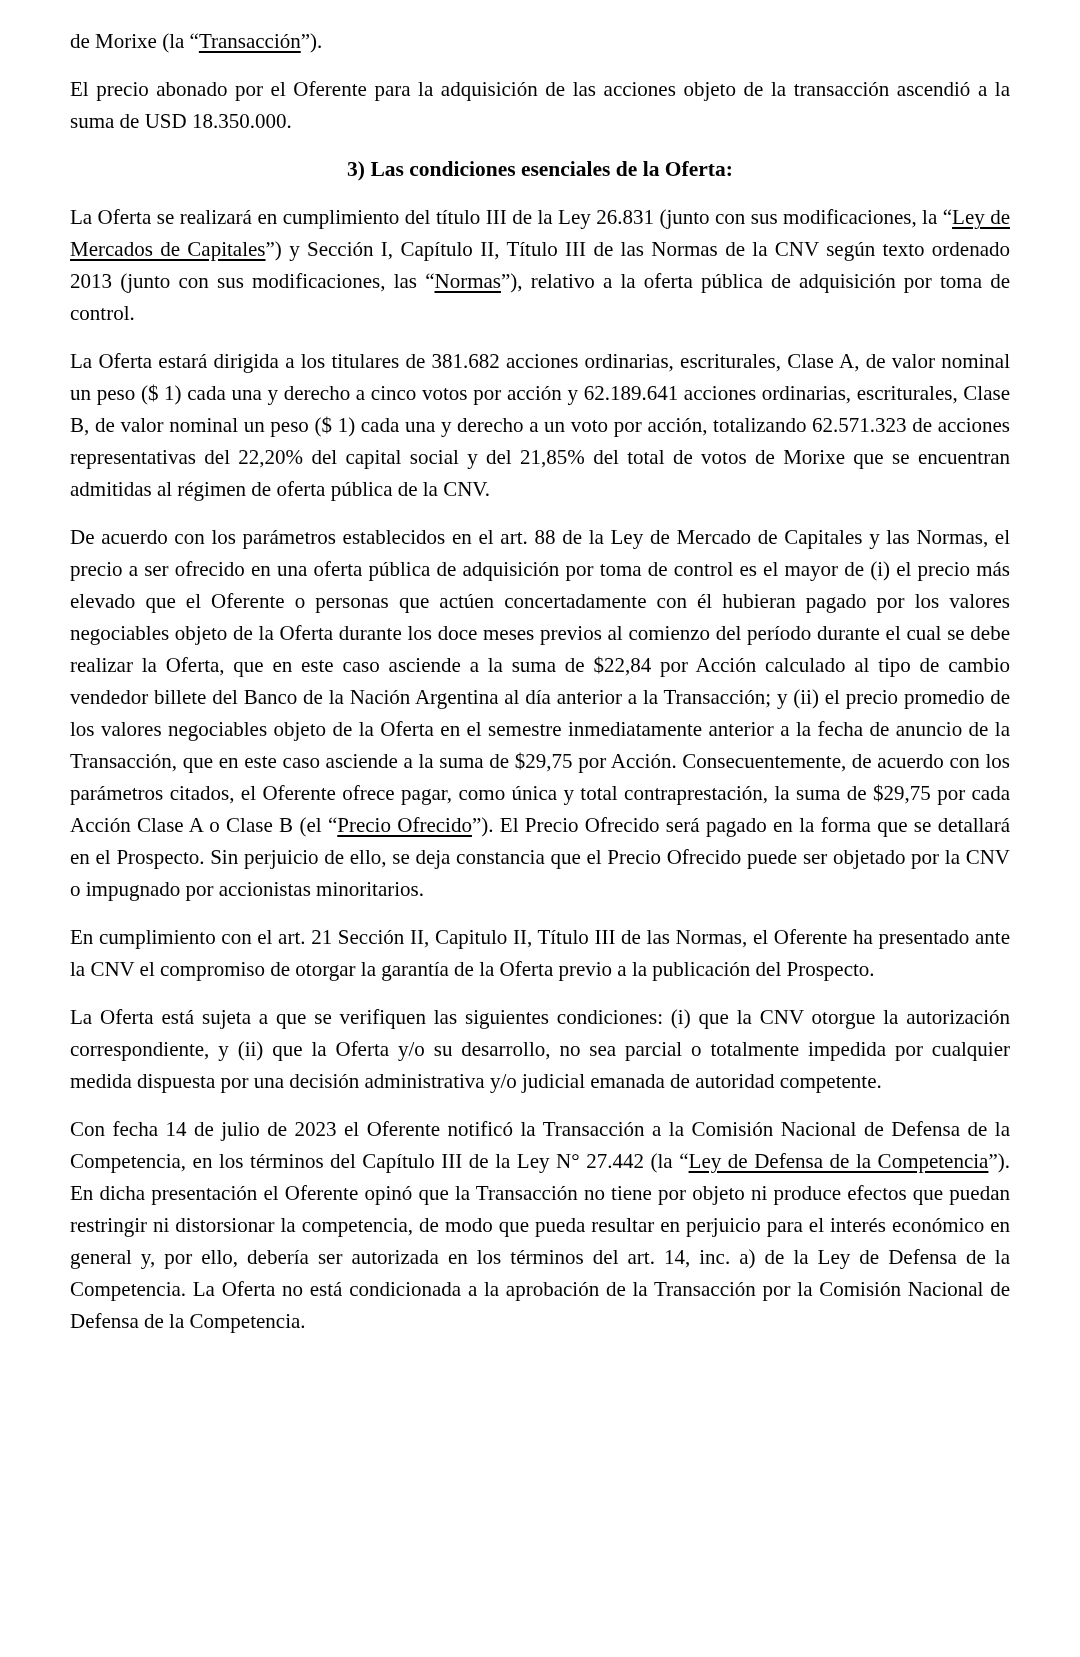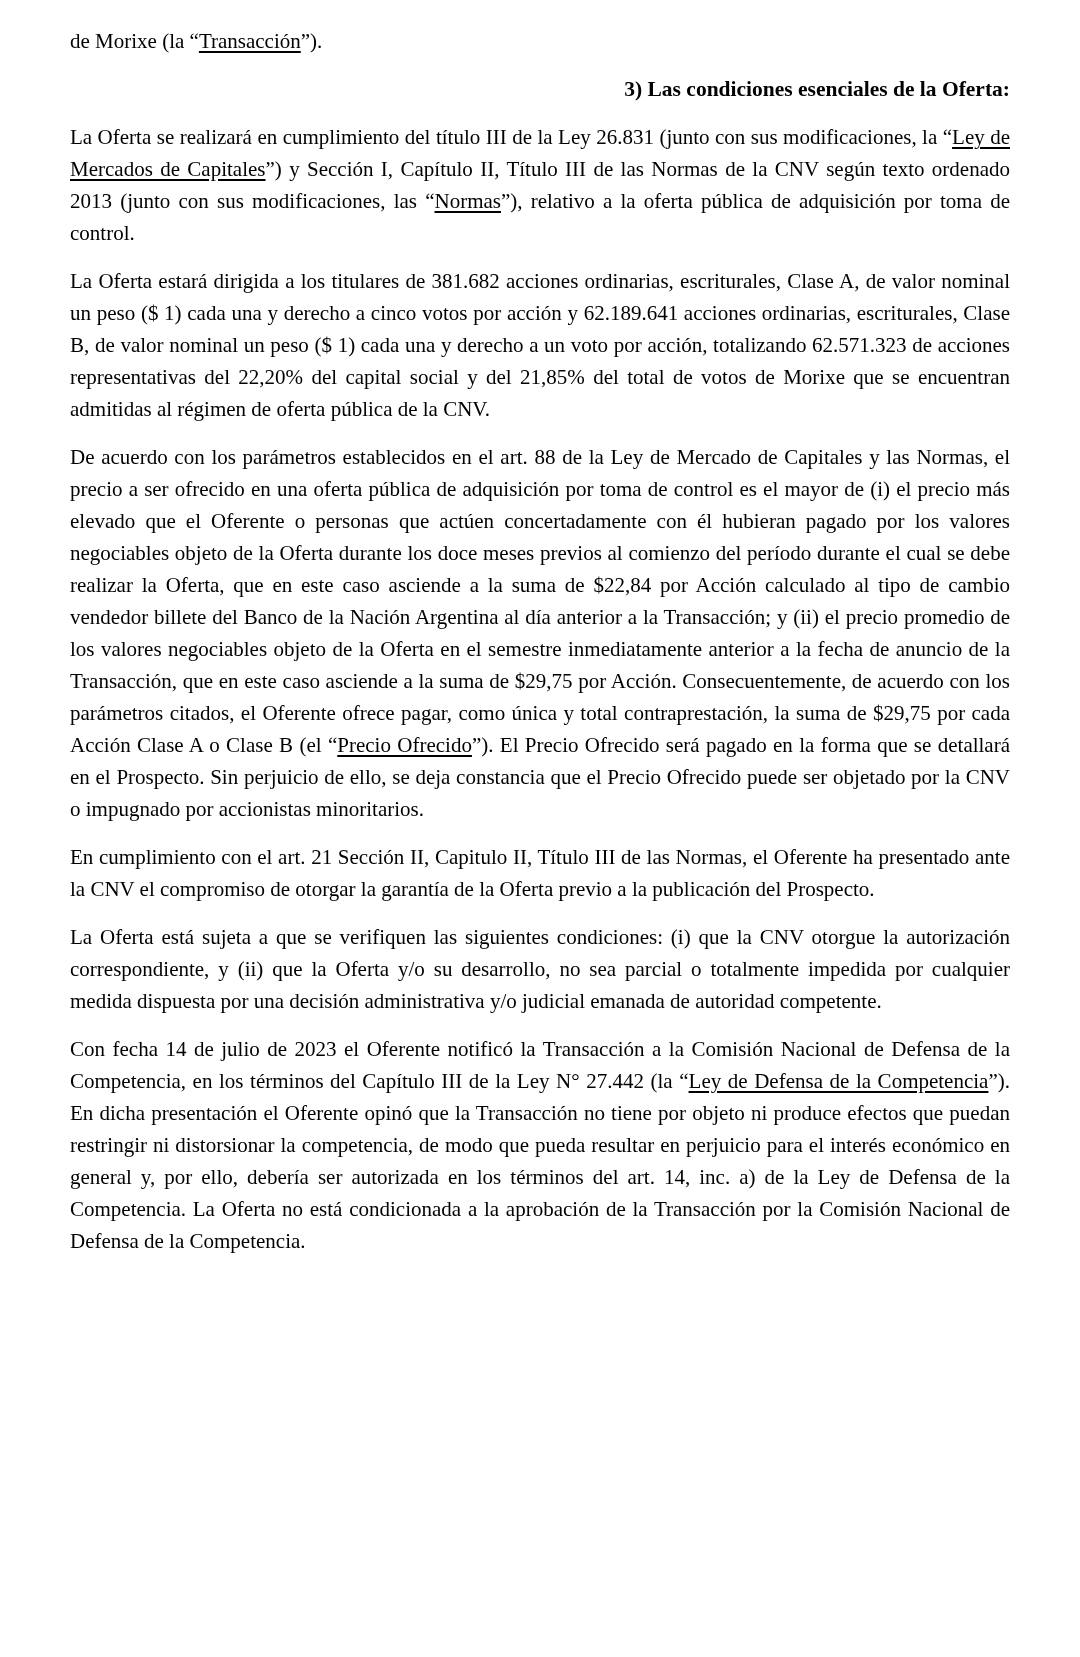--- a/index.html
+++ b/index.html
@@ -25,33 +25,34 @@
   .doc-page p.paragraph {
     margin: 0 0 16px 0;
     text-align: justify;
     text-justify: inter-word;
   }
   .doc-page h2.heading {
     margin: 0 0 16px 0;
     font-size: 21.5px;
     line-height: 32px;
     font-weight: bold;
-    text-align: right;
+    text-align: center;
   }
   .doc-page span.u {
     text-decoration: underline;
     text-underline-offset: 3px;
   }
 </style>
 </head>
 <body>
 
 <div class="doc-page">
   <div>
       <p class="paragraph"><span>de Morixe (la “</span><span class="u">Transacción</span><span>”).</span></p>
+      <p class="paragraph"><span>El precio abonado por el Oferente para la adquisición de las acciones objeto de la transacción ascendió a la suma de USD 18.350.000.</span></p>
       <h2 class="heading"><span>3) Las condiciones esenciales de la Oferta:</span></h2>
       <p class="paragraph"><span>La Oferta se realizará en cumplimiento del título III de la Ley 26.831 (junto con sus modificaciones, la “</span><span class="u">Ley de Mercados de Capitales</span><span>”) y Sección I, Capítulo II, Título III de las Normas de la CNV según texto ordenado 2013 (junto con sus modificaciones, las “</span><span class="u">Normas</span><span>”), relativo a la oferta pública de adquisición por toma de control.</span></p>
       <p class="paragraph"><span>La Oferta estará dirigida a los titulares de 381.682 acciones ordinarias, escriturales, Clase A, de valor nominal un peso ($ 1) cada una y derecho a cinco votos por acción y 62.189.641 acciones ordinarias, escriturales, Clase B, de valor nominal un peso ($ 1) cada una y derecho a un voto por acción, totalizando 62.571.323 de acciones representativas del 22,20% del capital social y del 21,85% del total de votos de Morixe que se encuentran admitidas al régimen de oferta pública de la CNV.</span></p>
       <p class="paragraph"><span>De acuerdo con los parámetros establecidos en el art. 88 de la Ley de Mercado de Capitales y las Normas, el precio a ser ofrecido en una oferta pública de adquisición por toma de control es el mayor de (i) el precio más elevado que el Oferente o personas que actúen concertadamente con él hubieran pagado por los valores negociables objeto de la Oferta durante los doce meses previos al comienzo del período durante el cual se debe realizar la Oferta, que en este caso asciende a la suma de $22,84 por Acción calculado al tipo de cambio vendedor billete del Banco de la Nación Argentina al día anterior a la Transacción; y (ii) el precio promedio de los valores negociables objeto de la Oferta en el semestre inmediatamente anterior a la fecha de anuncio de la Transacción, que en este caso asciende a la suma de $29,75 por Acción. Consecuentemente, de acuerdo con los parámetros citados, el Oferente ofrece pagar, como única y total contraprestación, la suma de $29,75 por cada Acción Clase A o Clase B (el “</span><span class="u">Precio Ofrecido</span><span>”). El Precio Ofrecido será pagado en la forma que se detallará en el Prospecto. Sin perjuicio de ello, se deja constancia que el Precio Ofrecido puede ser objetado por la CNV o impugnado por accionistas minoritarios.</span></p>
       <p class="paragraph"><span>En cumplimiento con el art. 21 Sección II, Capitulo II, Título III de las Normas, el Oferente ha presentado ante la CNV el compromiso de otorgar la garantía de la Oferta previo a la publicación del Prospecto.</span></p>
       <p class="paragraph"><span>La Oferta está sujeta a que se verifiquen las siguientes condiciones: (i) que la CNV otorgue la autorización correspondiente, y (ii) que la Oferta y/o su desarrollo, no sea parcial o totalmente impedida por cualquier medida dispuesta por una decisión administrativa y/o judicial emanada de autoridad competente.</span></p>
       <p class="paragraph"><span>Con fecha 14 de julio de 2023 el Oferente notificó la Transacción a la Comisión Nacional de Defensa de la Competencia, en los términos del Capítulo III de la Ley N° 27.442 (la “</span><span class="u">Ley de Defensa de la Competencia</span><span>”). En dicha presentación el Oferente opinó que la Transacción no tiene por objeto ni produce efectos que puedan restringir ni distorsionar la competencia, de modo que pueda resultar en perjuicio para el interés económico en general y, por ello, debería ser autorizada en los términos del art. 14, inc. a) de la Ley de Defensa de la Competencia. La Oferta no está condicionada a la aprobación de la Transacción por la Comisión Nacional de Defensa de la Competencia.</span></p>
     </div>
 </div>
 

